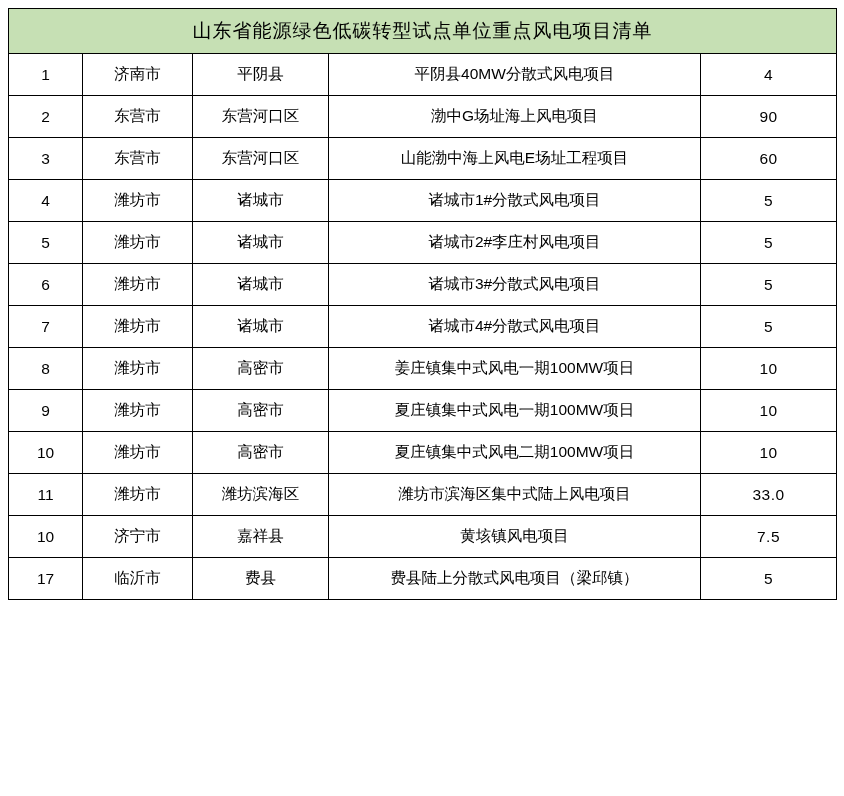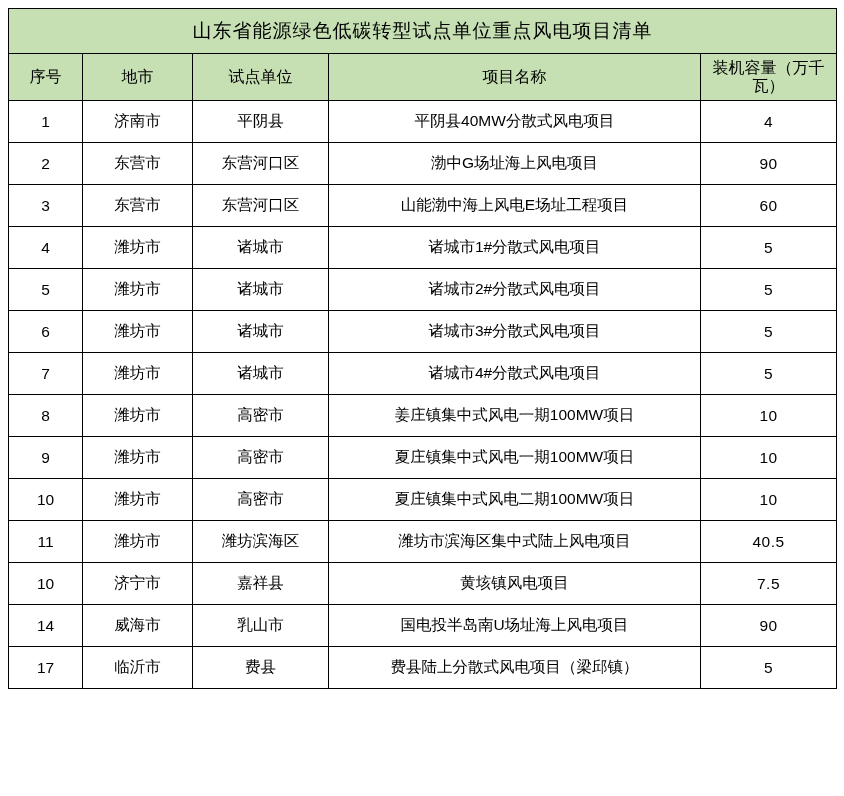--- a/index.html
+++ b/index.html
@@ -75,27 +75,20 @@
       <col class="c-no">
       <col class="c-city">
       <col class="c-unit">
       <col class="c-proj">
       <col class="c-cap">
     </colgroup>
     <tbody>
       <tr>
         <td class="title-cell" colspan="5">山东省能源绿色低碳转型试点单位重点风电项目清单</td>
       </tr>
-      <tr>
-        <td class="header-cell">序号</td>
-        <td class="header-cell">地市</td>
-        <td class="header-cell">试点单位</td>
-        <td class="header-cell">项目名称</td>
-        <td class="header-cell">装机容量（万千瓦）</td>
-      </tr>
     </tbody>
     <tbody id="rows-body">
         <tr class="body-row">
           <td>1</td>
           <td>济南市</td>
           <td>平阴县</td>
           <td>平阴县40MW分散式风电项目</td>
           <td class="cap-cell">4</td>
         </tr>
         <tr class="body-row">
@@ -116,21 +109,21 @@
           <td>4</td>
           <td>潍坊市</td>
           <td>诸城市</td>
           <td>诸城市1#分散式风电项目</td>
           <td class="cap-cell">5</td>
         </tr>
         <tr class="body-row">
           <td>5</td>
           <td>潍坊市</td>
           <td>诸城市</td>
-          <td>诸城市2#分散式风电项目</td>
+          <td>诸城市2#李庄村风电项目</td>
           <td class="cap-cell">5</td>
         </tr>
         <tr class="body-row">
           <td>6</td>
           <td>潍坊市</td>
           <td>诸城市</td>
           <td>诸城市3#分散式风电项目</td>
           <td class="cap-cell">5</td>
         </tr>
         <tr class="body-row">
@@ -159,35 +152,28 @@
           <td>潍坊市</td>
           <td>高密市</td>
           <td>夏庄镇集中式风电二期100MW项日</td>
           <td class="cap-cell">10</td>
         </tr>
         <tr class="body-row">
           <td>11</td>
           <td>潍坊市</td>
           <td>潍坊滨海区</td>
           <td>潍坊市滨海区集中式陆上风电项目</td>
-          <td class="cap-cell">40.5</td>
+          <td class="cap-cell">33.0</td>
         </tr>
         <tr class="body-row">
           <td>10</td>
           <td>济宁市</td>
           <td>嘉祥县</td>
           <td>黄垓镇风电项目</td>
           <td class="cap-cell">7.5</td>
-        </tr>
-        <tr class="body-row">
-          <td>14</td>
-          <td>威海市</td>
-          <td>乳山市</td>
-          <td class="bold-name">国电投半岛南U场址海上风电项目</td>
-          <td class="cap-cell">90</td>
         </tr>
         <tr class="body-row">
           <td>17</td>
           <td>临沂市</td>
           <td>费县</td>
           <td>费县陆上分散式风电项目（梁邱镇）</td>
           <td class="cap-cell">5</td>
         </tr>
       </tbody>
   </table>

